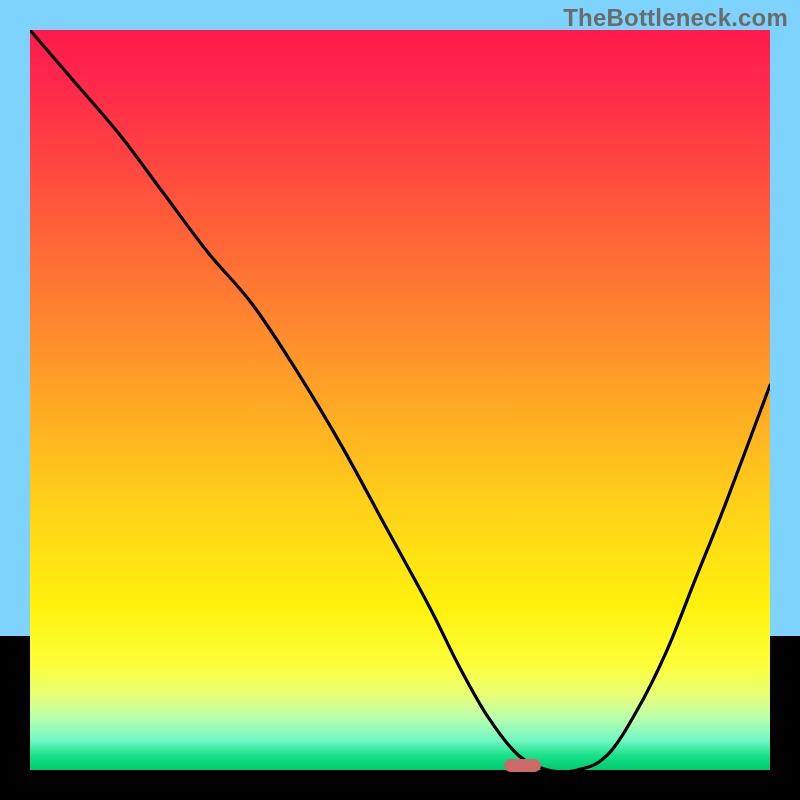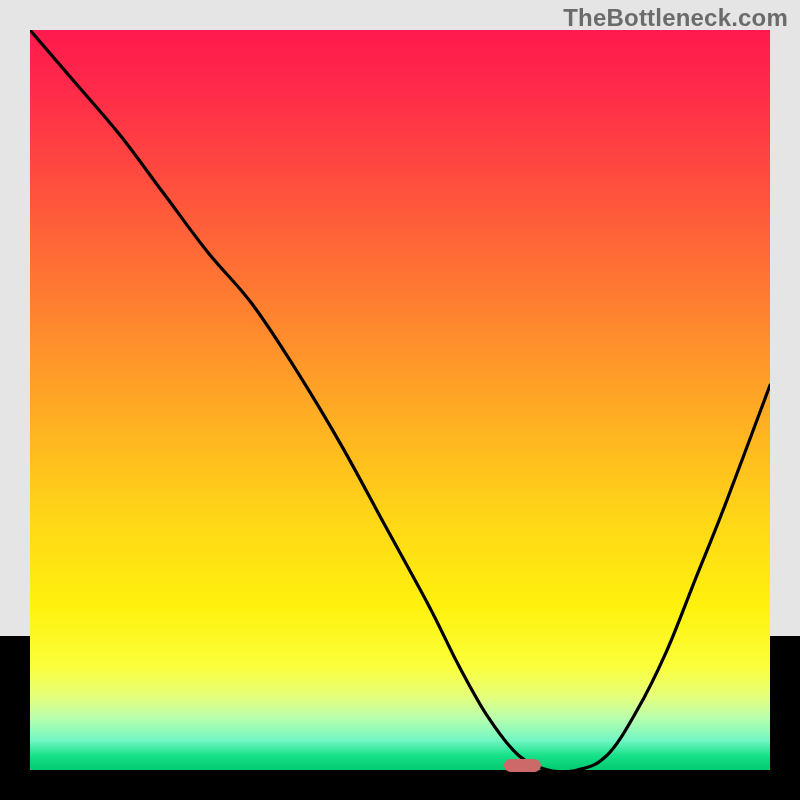--- a/index.html
+++ b/index.html
@@ -7,21 +7,21 @@
     padding: 0;
     width: 800px;
     height: 800px;
     background: #000;
     overflow: hidden;
   }
   .chart-wrap {
     position: relative;
     width: 800px;
     height: 636px;
-    background: #e5e5e5;
+    background: #7dd3fc;
   }
   .plot-area {
     position: absolute;
     left: 30px;
     top: 30px;
     width: 740px;
     height: 740px;
     background: linear-gradient(to bottom,
       #ff1a4d 0%,
       #ff2a4a 8%,

